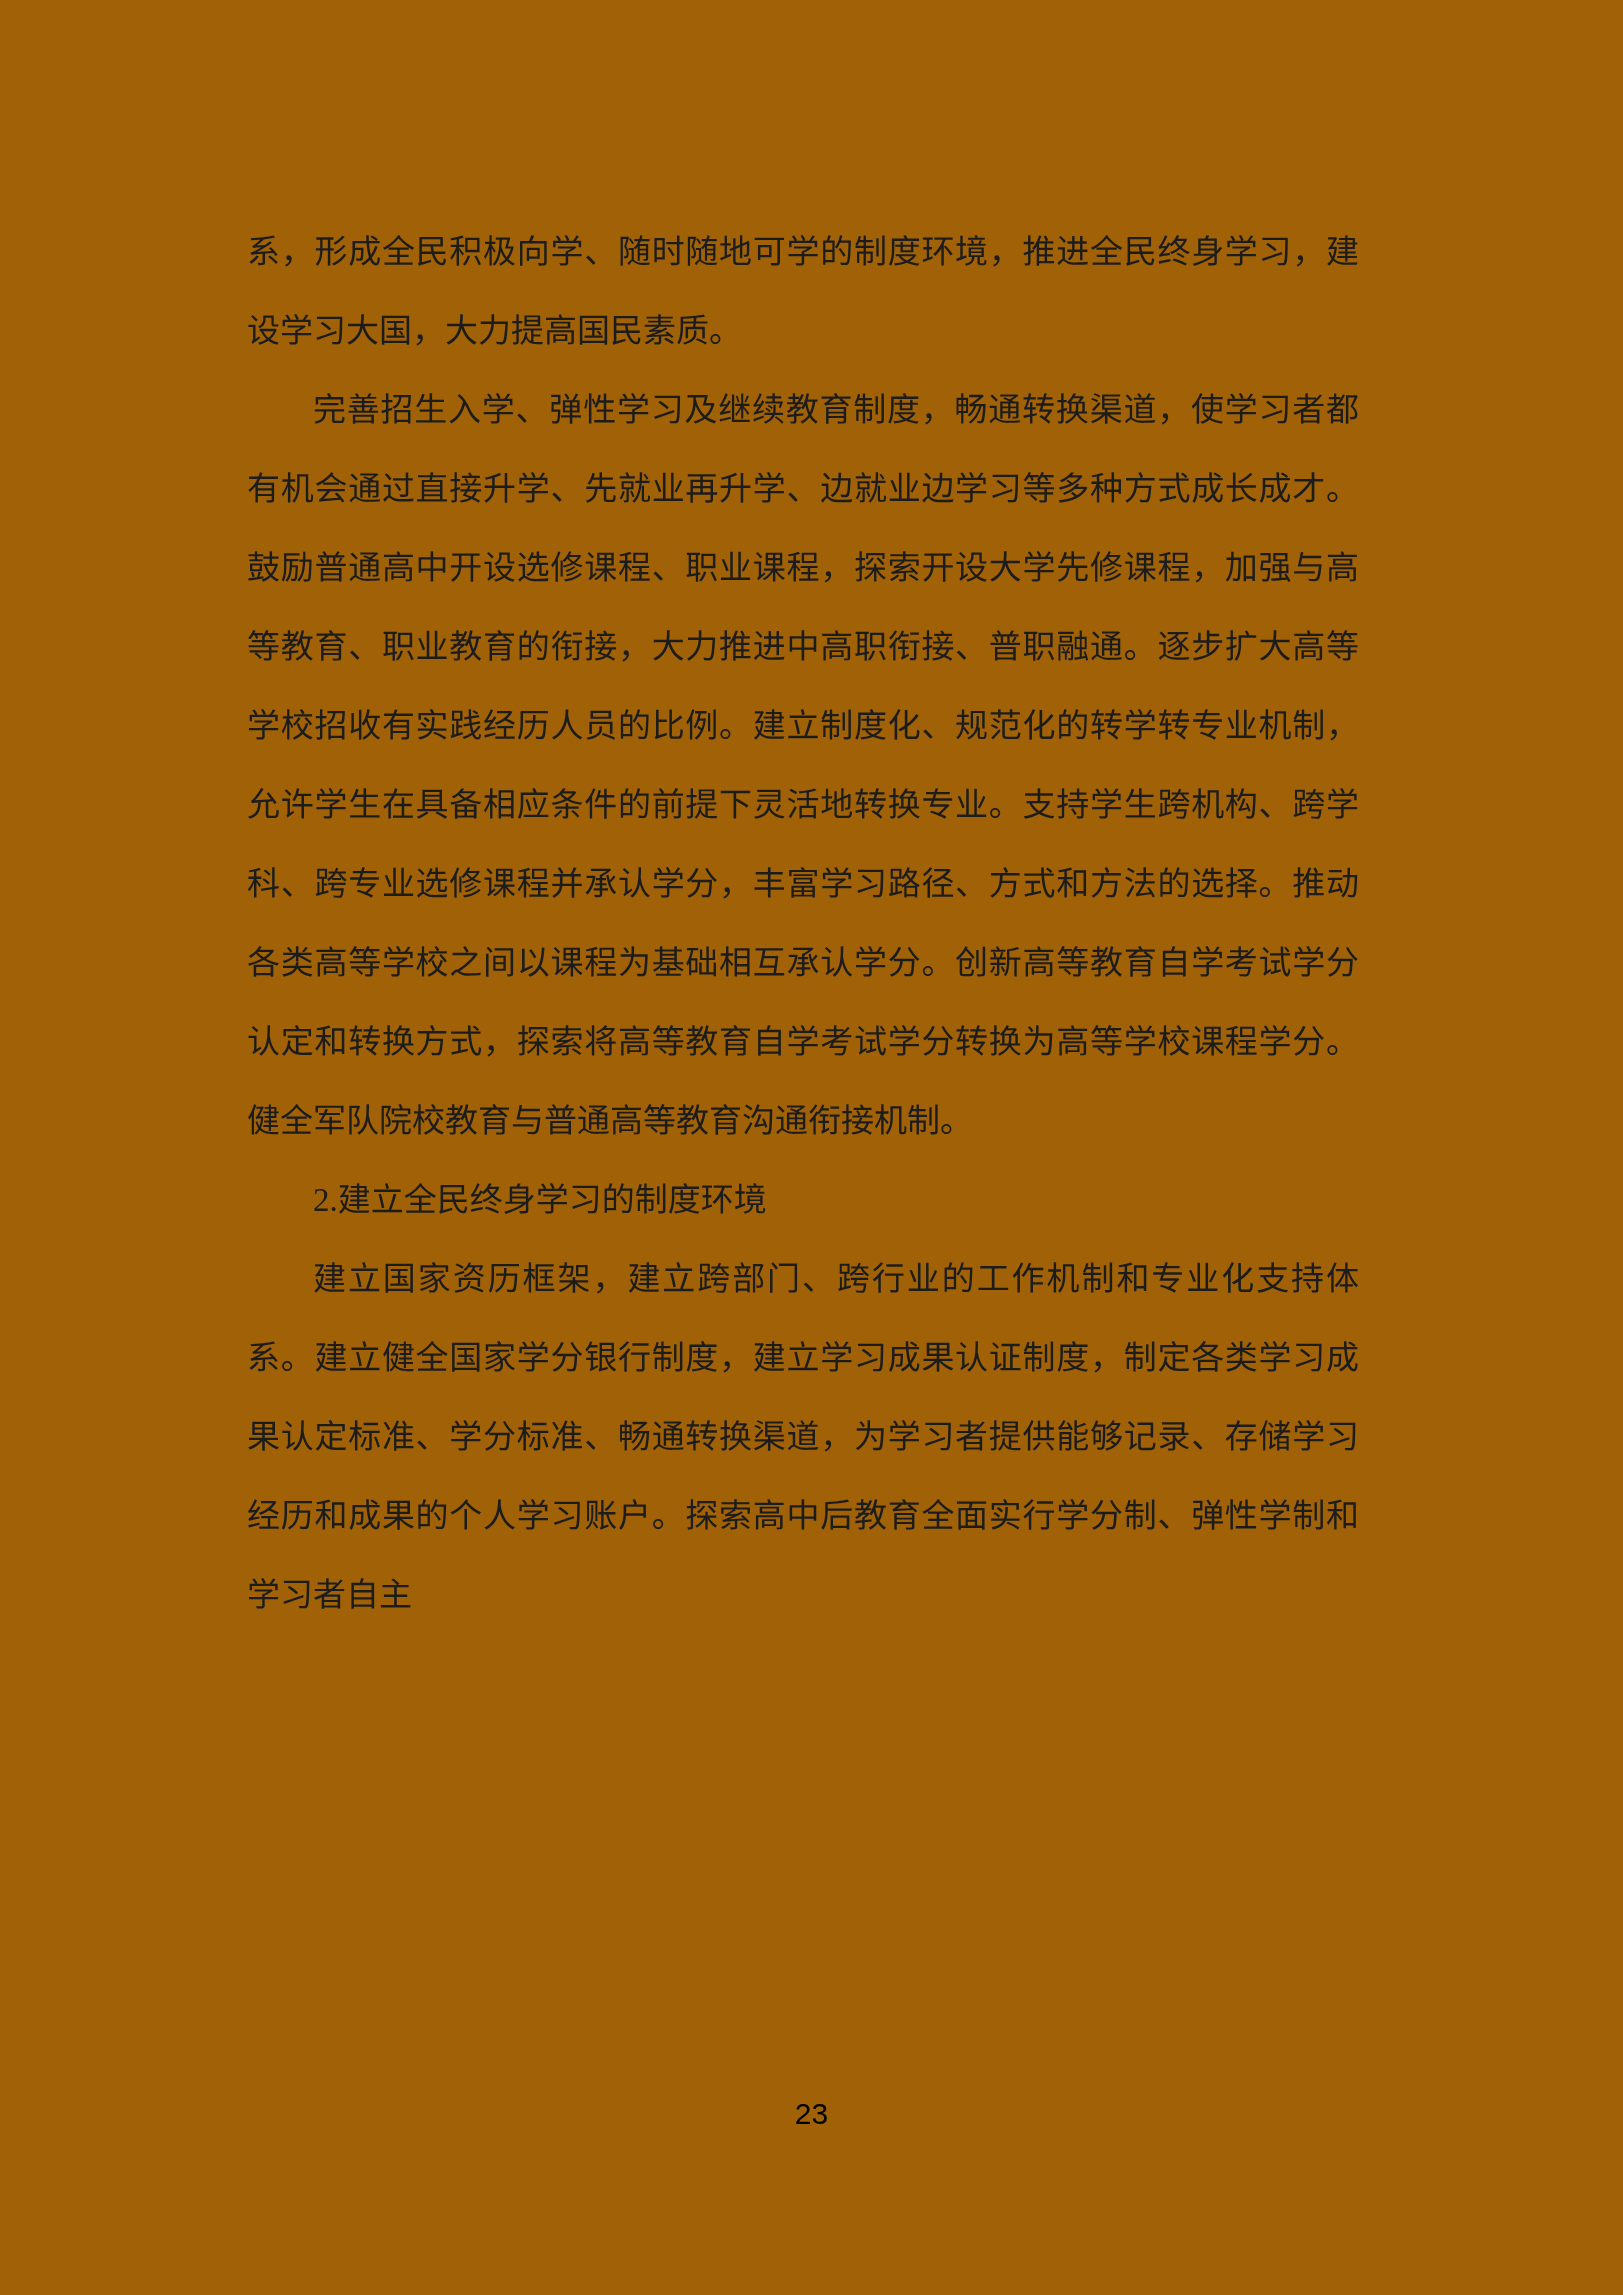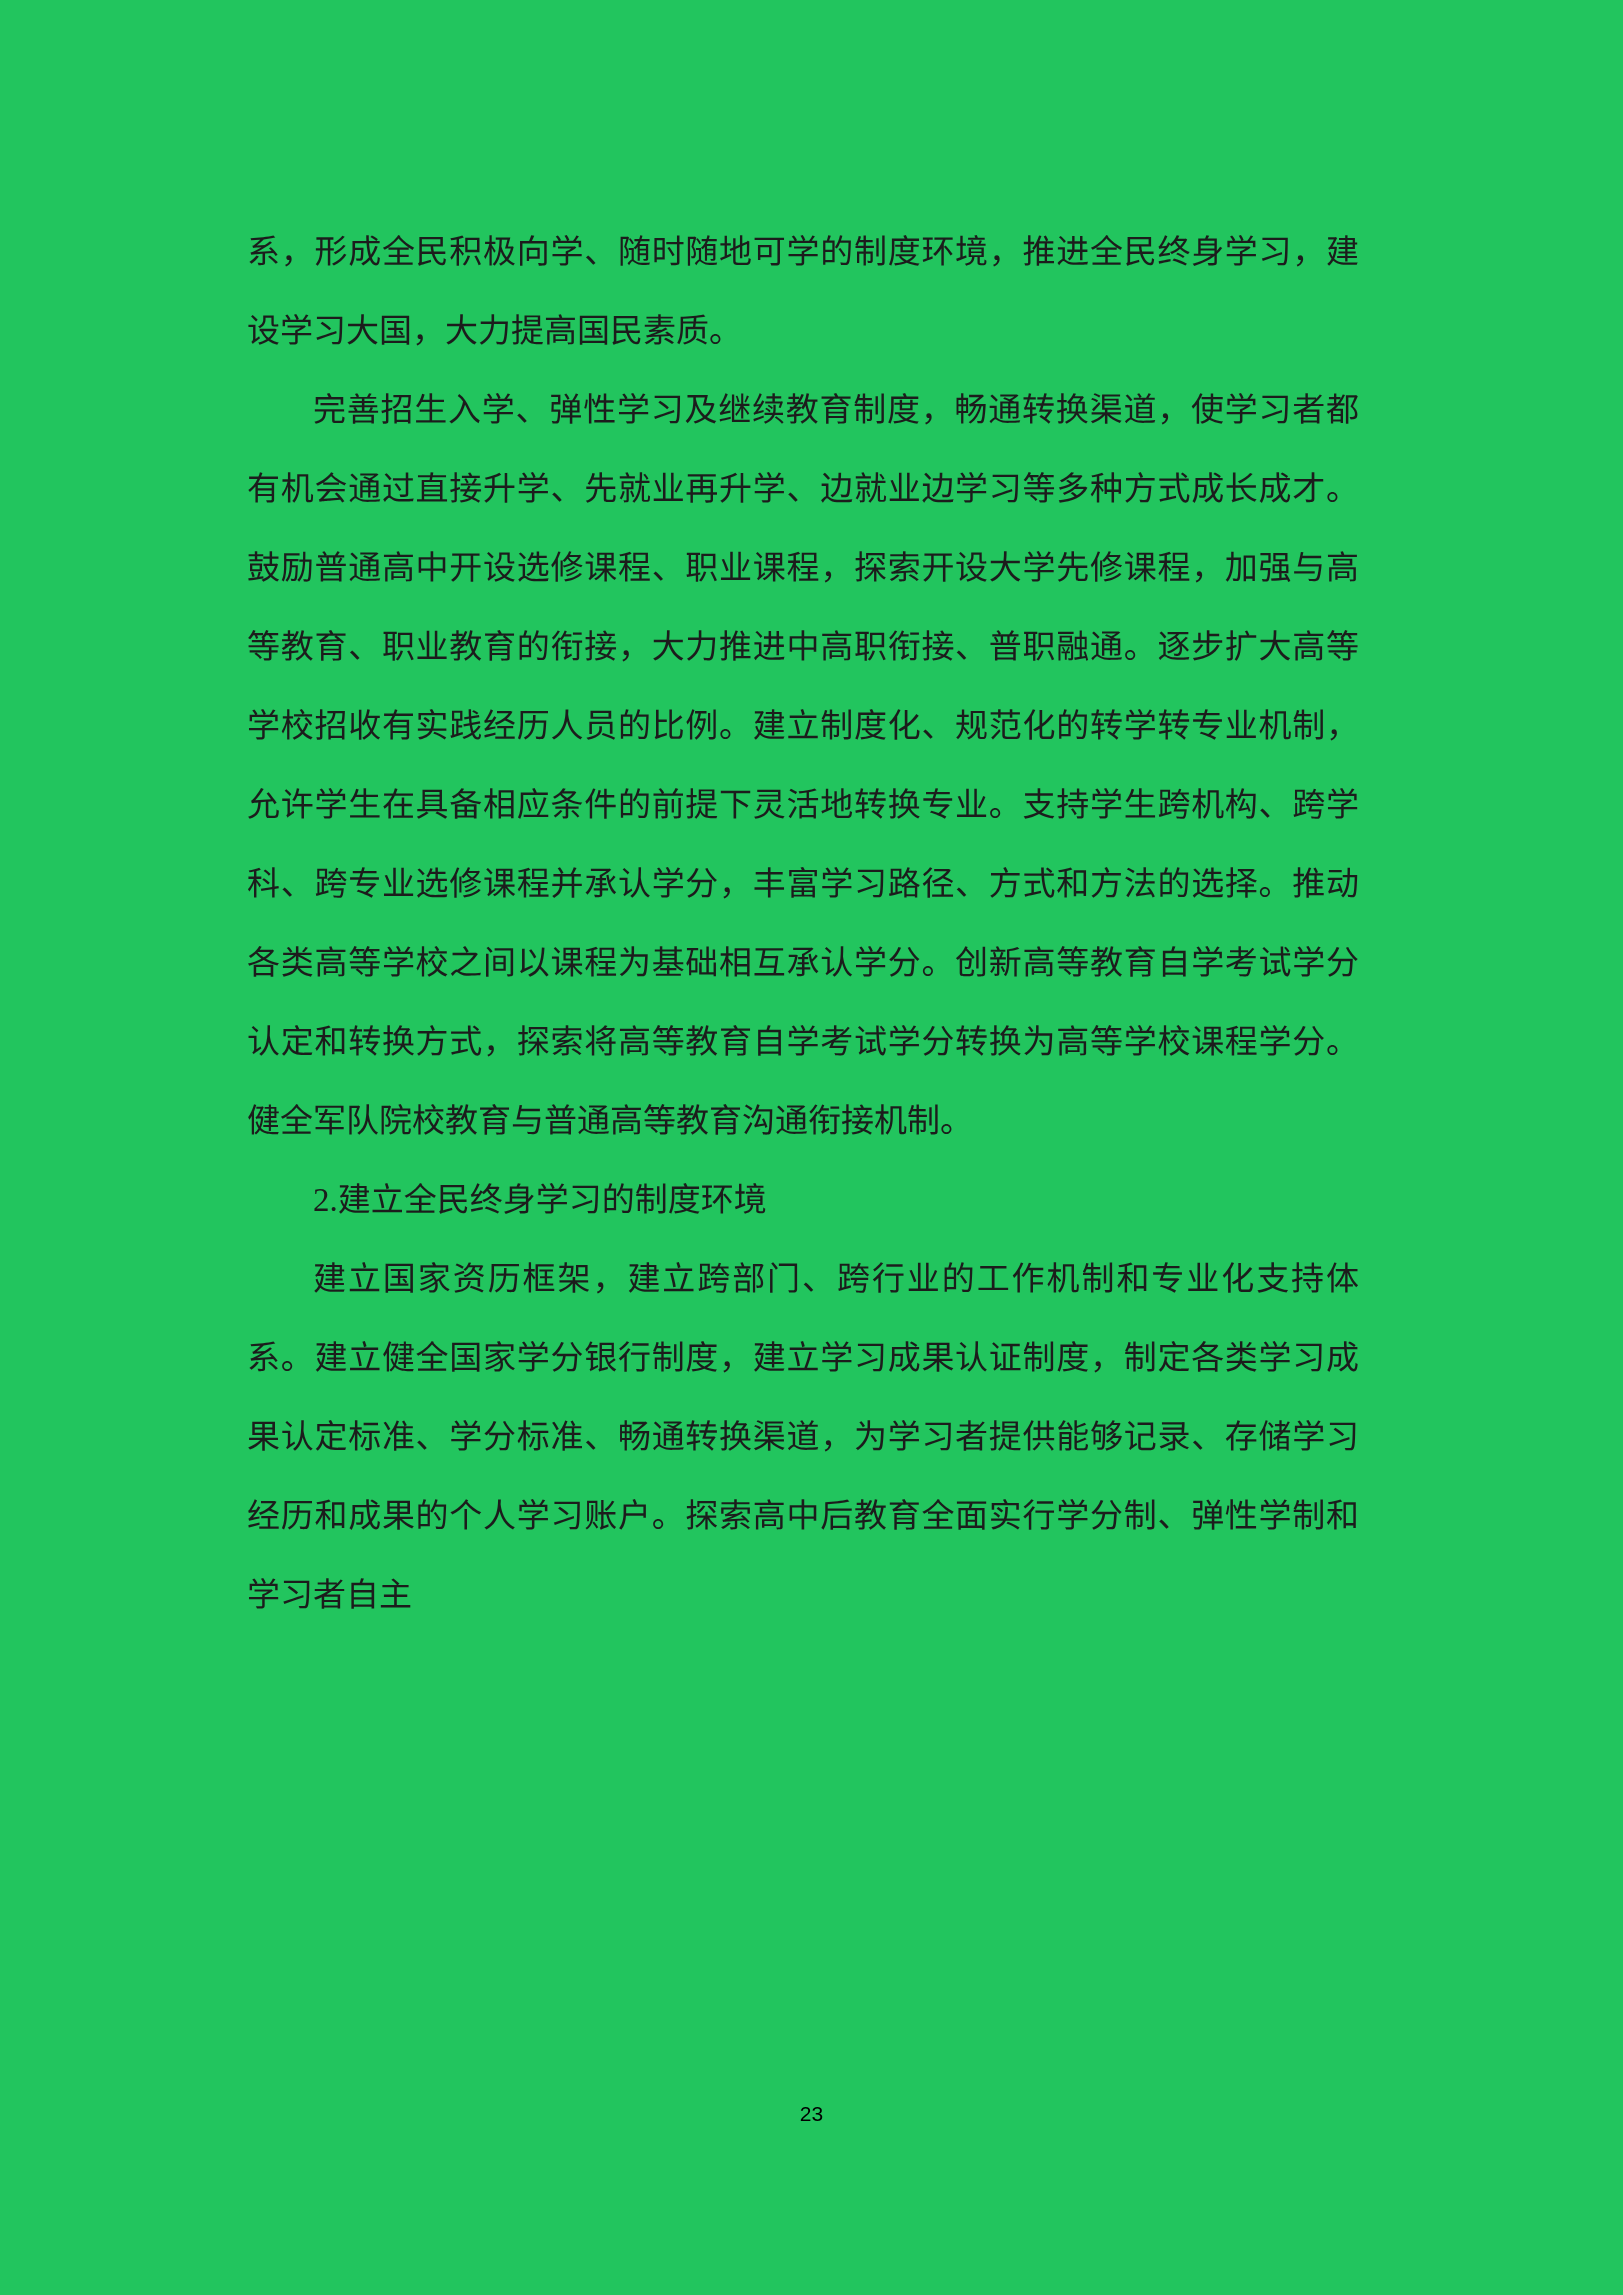--- a/index.html
+++ b/index.html
@@ -10,21 +10,21 @@
   body {
     width: 1623px;
     height: 2295px;
     position: relative;
     overflow: hidden;
     font-family: "Liberation Serif", "DejaVu Serif", serif;
   }
   .page {
     position: absolute;
     inset: 0;
-    background: #22c55e;
+    background: #a16207;
   }
   .body-text {
     position: absolute;
     left: 247px;
     top: 213px;
     width: 1112px;
     font-size: 33px;
     line-height: 79px;
     color: #1c1c1c;
     text-align: justify;
@@ -43,21 +43,21 @@
   .body-text p.indent {
     text-indent: 2em;
   }
   .page-number {
     position: absolute;
     left: 0;
     top: 2097px;
     width: 1623px;
     text-align: center;
     font-family: "Liberation Sans", "DejaVu Sans", sans-serif;
-    font-size: 21px;
+    font-size: 30px;
     line-height: 33px;
     color: #000000;
   }
 </style>
 </head>
 <body>
 
 <div class="page">
   <main class="body-text">
       <p>系，形成全民积极向学、随时随地可学的制度环境，推进全民终身学习，建设学习大国，大力提高国民素质。</p>

